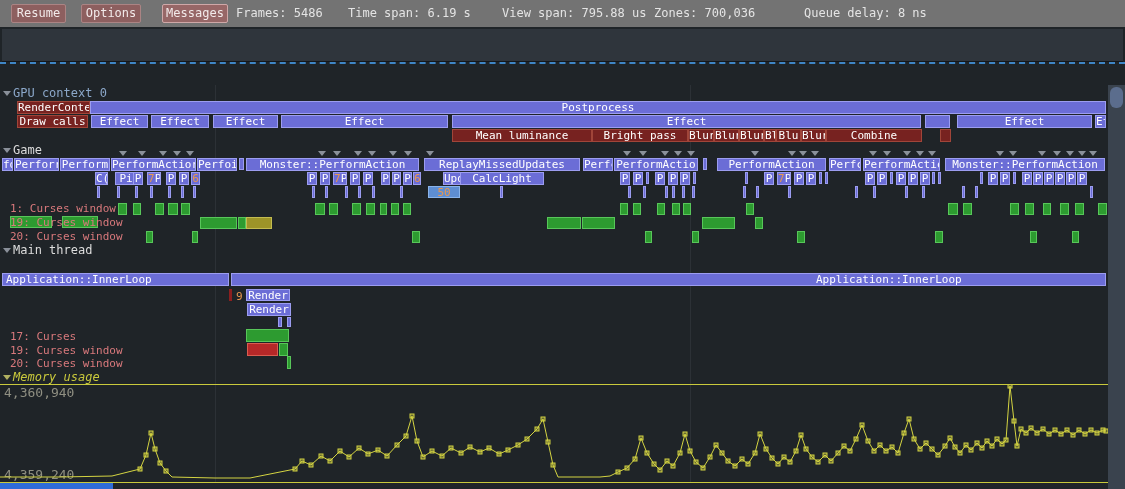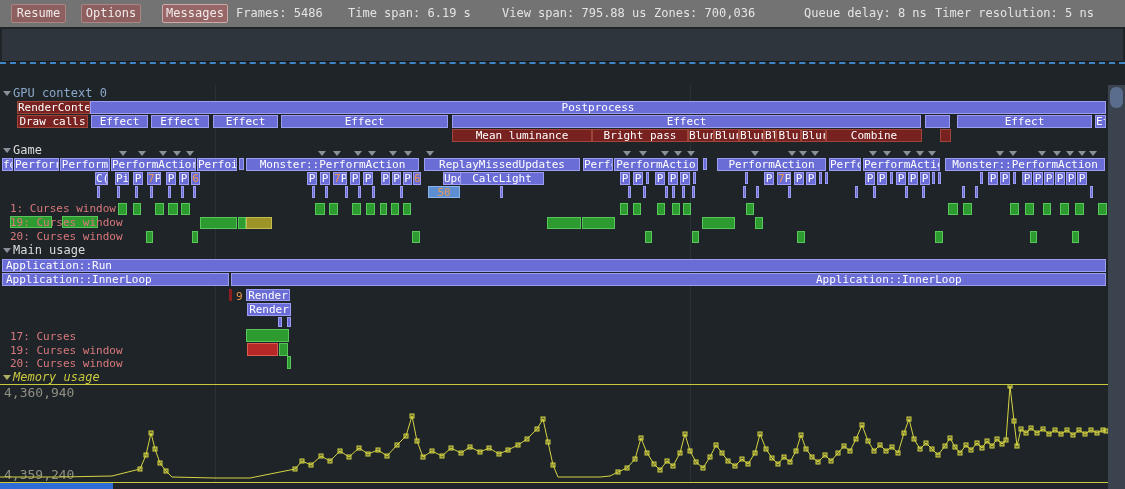--- a/index.html
+++ b/index.html
@@ -58,41 +58,39 @@
 
   <div id="topbar">
       <div class="tbtn" style="left: 11px; width: 55px;">Resume</div>
       <div class="tbtn" style="left: 81px; width: 60px;">Options</div>
       <div class="tbtn active" style="left: 162px; width: 66px;">Messages</div>
       <div class="tstat" style="left: 236px;">Frames: 5486</div>
       <div class="tstat" style="left: 348px;">Time span: 6.19 s</div>
       <div class="tstat" style="left: 502px;">View span: 795.88 us</div>
       <div class="tstat" style="left: 654px;">Zones: 700,036</div>
       <div class="tstat" style="left: 804px;">Queue delay: 8 ns</div>
-      <div class="tstat" style="left: 935px;">Timer resolution: 5 ns</div>
     </div>
 
   <div id="overview"></div>
   <div id="dashed"></div>
 
 
   <div id="timeline">
     <div class="vguide" style="left:215px;"></div>
     <div class="vguide" style="left:690px;"></div>
 
     <div class="tri-icon" style="left:3px;top:6px;"></div>
     <span class="stitle gpu" style="left:13px;top:2px;">GPU context 0</span>
 
     <div class="tri-icon" style="left:3px;top:63px;"></div>
     <span class="stitle" style="left:13px;top:59px;">Game</span>
 
     <div class="tri-icon" style="left:3px;top:163px;"></div>
-    <span class="stitle" style="left:13px;top:159px;">Main usage</span>
-
-    <div class="zone left" style="left:2px;top:174px;width:1104px;">Application::Run</div>
+    <span class="stitle" style="left:13px;top:159px;">Main thread</span>
+
 
     <div class="tri-icon" style="left:3px;top:290px;border-top-color:#b0b060;"></div>
     <span class="stitle mem" style="left:13px;top:286px;font-style:italic;">Memory usage</span>
     <div class="memline" style="top:299px;"></div>
     <span class="memlabel" style="left:4px;top:302px;">4,360,940</span>
     <span class="memlabel" style="left:4px;top:384px;">4,359,240</span>
     <div class="memline" style="top:397px;"></div>
   <div class="zone red" style="left: 17px; top: 16px; width: 73px;">RenderConte</div>
       <div class="zone" style="left: 90px; top: 16px; width: 1016px;">Postprocess</div>
       <div class="zone red" style="left: 17px; top: 30px; width: 71px;">Draw calls</div>
@@ -156,21 +154,21 @@
       <div class="zone" style="left: 246px; top: 73px; width: 173px;">Monster::PerformAction</div>
       <div class="zone" style="left: 424px; top: 73px; width: 156px;">ReplayMissedUpdates</div>
       <div class="zone" style="left: 583px; top: 73px; width: 30px;">Perfc</div>
       <div class="zone" style="left: 614px; top: 73px; width: 84px;">PerformActio</div>
       <div class="tickbar" style="left: 703px; top: 73px; width: 4px; height: 12px;"></div>
       <div class="zone" style="left: 717px; top: 73px; width: 109px;">PerformAction</div>
       <div class="zone" style="left: 829px; top: 73px; width: 32px;">Perfc</div>
       <div class="zone" style="left: 863px; top: 73px; width: 77px;">PerformActic</div>
       <div class="zone" style="left: 945px; top: 73px; width: 160px;">Monster::PerformAction</div>
       <div class="zone" style="left: 95px; top: 87px; width: 13px;">C(</div>
-      <div class="zone" style="left: 115px; top: 87px; width: 14px; text-align: center;">Pi</div>
+      <div class="zone" style="left: 115px; top: 87px; width: 22px; text-align: center;">Pi</div>
       <div class="zone" style="left: 133px; top: 87px; width: 10px;">P</div>
       <div class="zone" style="left: 147px; top: 87px; width: 14px;"><span class="org">7</span>P</div>
       <div class="zone" style="left: 166px; top: 87px; width: 10px;">P</div>
       <div class="zone" style="left: 179px; top: 87px; width: 10px;">P</div>
       <div class="zone" style="left: 191px; top: 87px; width: 9px;"><span class="org">6</span></div>
       <div class="zone" style="left: 307px; top: 87px; width: 10px;">P</div>
       <div class="zone" style="left: 320px; top: 87px; width: 10px;">P</div>
       <div class="zone" style="left: 333px; top: 87px; width: 14px;"><span class="org">7</span>P</div>
       <div class="zone" style="left: 350px; top: 87px; width: 10px;">P</div>
       <div class="zone" style="left: 363px; top: 87px; width: 10px;">P</div>

